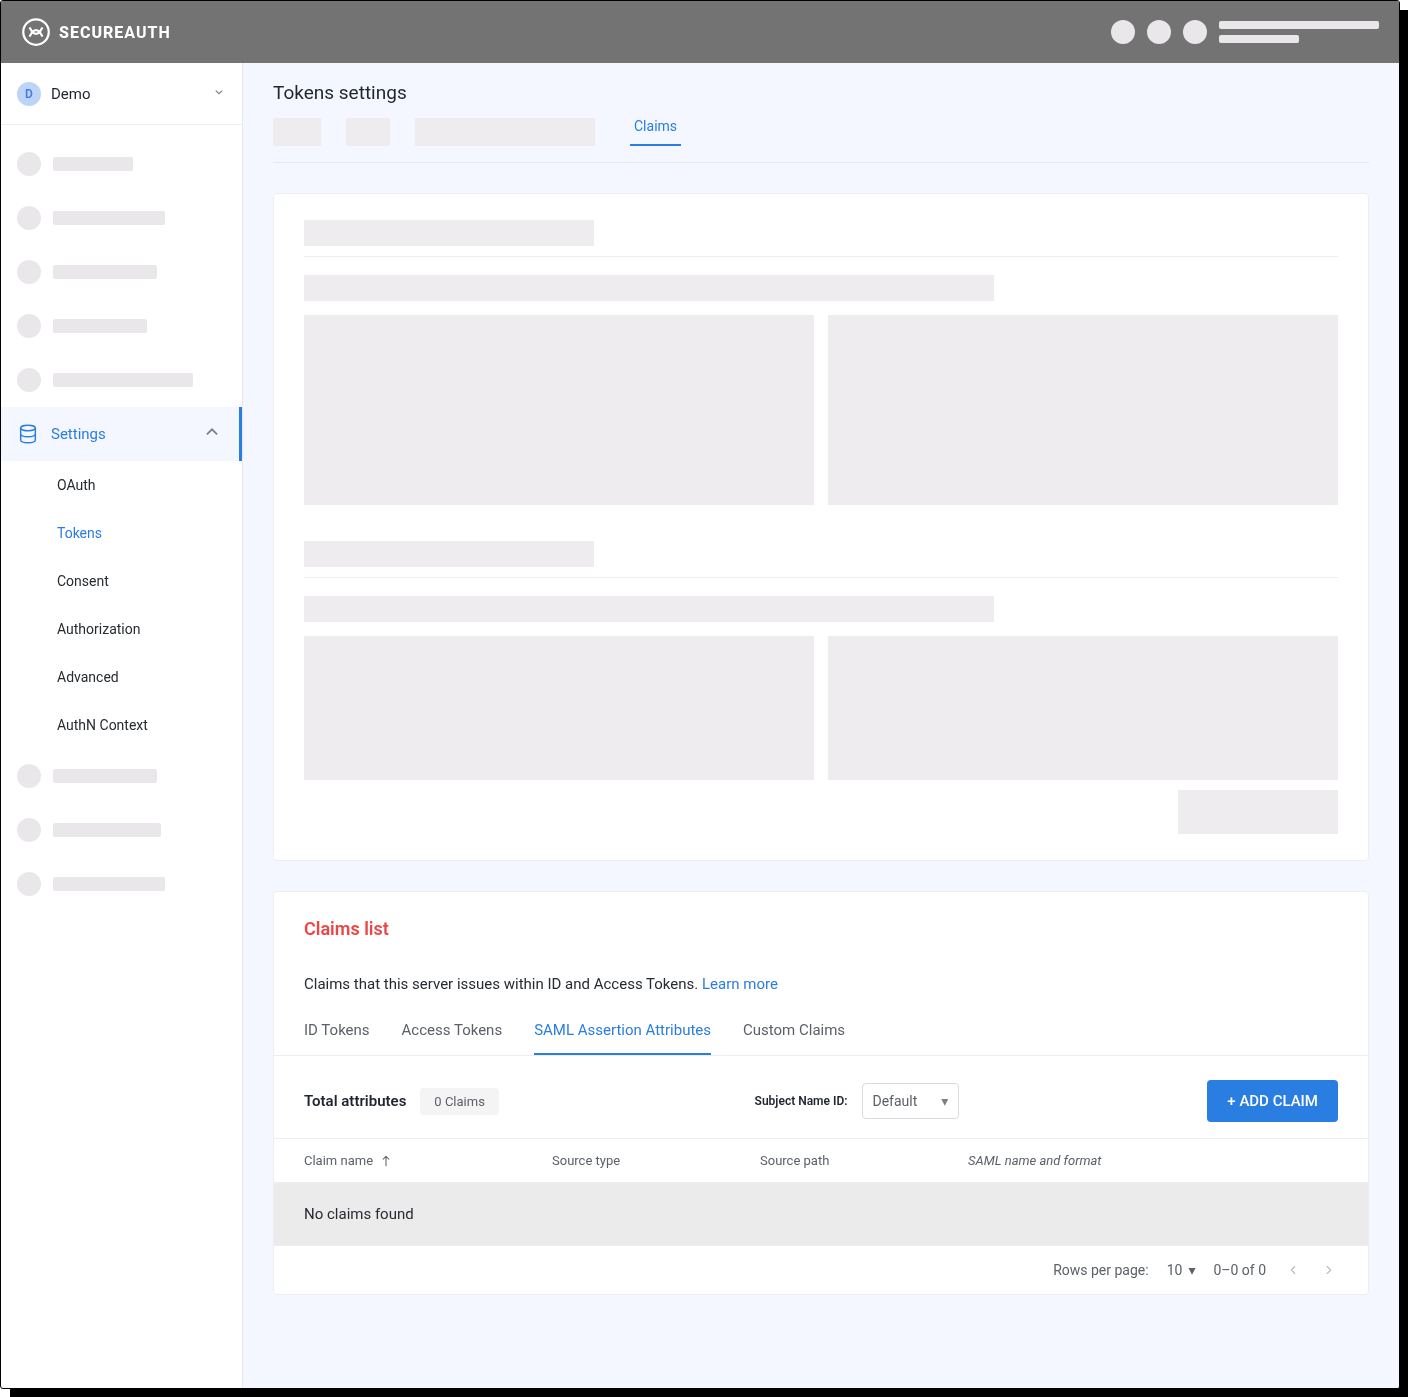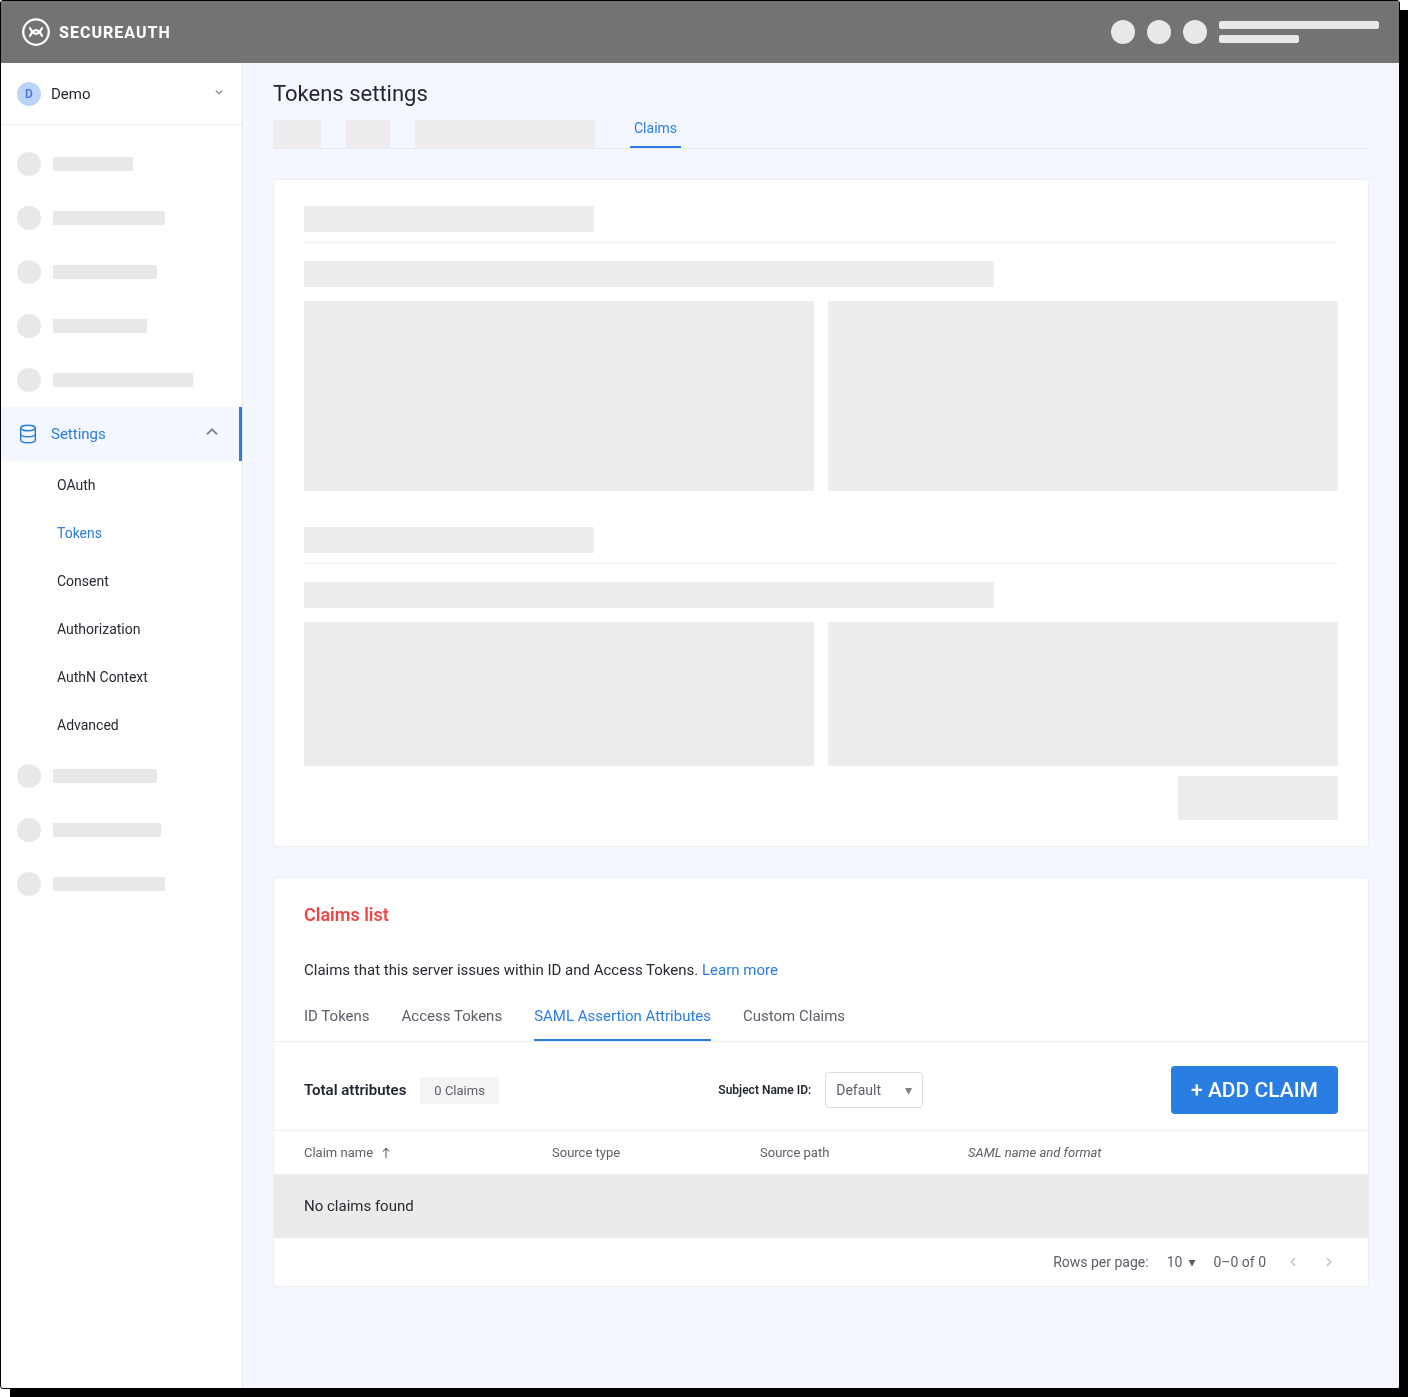--- a/index.html
+++ b/index.html
@@ -43,22 +43,22 @@
     .settings-item svg { width: 22px; height: 22px; }
     .settings-item .label { font-size: 15px; flex: 1; }
 
     .sub-list { display: flex; flex-direction: column; }
     .sub-item { padding: 0 16px 0 56px; height: 48px; display: flex; align-items: center; font-size: 14px; color: #262a31; cursor: pointer; }
     .sub-item.active { color: #2a7de1; }
 
     
     .main { flex: 1; background: #f4f7ff; display: flex; flex-direction: column; }
     .page-head { padding: 18px 30px 0; }
-    .page-title { font-size: 22px; font-weight: 400; color: #1f2430; margin-bottom: 14px; }
-    .tabs-row { display: flex; align-items: flex-start; gap: 25px; border-bottom: 1px solid #e7e8ec; padding-bottom: 0; }
+    .page-title { font-size: 19px; font-weight: 400; color: #1f2430; margin-bottom: 14px; }
+    .tabs-row { display: flex; align-items: flex-start; gap: 25px; border-bottom: 1px solid #e7e8ec; padding-bottom: 16px; }
     .tab-ph { height: 28px; background: #eeecee; }
     .tab-ph.a { width: 48px; }
     .tab-ph.b { width: 44px; }
     .tab-ph.c { width: 180px; }
     .tab-real { font-size: 14px; color: #2a7de1; padding: 0 4px 10px; border-bottom: 2px solid #2a7de1; margin-left: 10px; cursor: pointer; }
 
     .content-col { padding: 30px; display: flex; flex-direction: column; gap: 30px; }
 
     .card { background: #fff; border: 1px solid #eceef2; border-radius: 4px; padding: 26px 30px; }
 
@@ -84,21 +84,21 @@
     .claims-tab { font-size: 15px; color: #5c6069; padding-bottom: 14px; cursor: pointer; border-bottom: 2px solid transparent; }
     .claims-tab.active { color: #2a7de1; border-bottom-color: #2a7de1; }
 
     .claims-bar { display: flex; align-items: center; padding: 24px 0 16px; gap: 14px; }
     .total-attr { font-size: 15px; font-weight: 600; color: #1f2430; }
     .claims-badge { padding: 6px 14px; background: #f4f4f5; border-radius: 4px; font-size: 13px; color: #5c6069; }
     .claims-bar-spacer { flex: 1; }
     .subj-label { font-size: 12px; font-weight: 600; color: #1f2430; }
     .subj-select { height: 36px; border: 1px solid #d9dbe0; border-radius: 4px; display: flex; align-items: center; padding: 0 10px; gap: 24px; font-size: 14px; color: #5c6069; cursor: pointer; }
     .subj-select .arrow { color: #7c8088; }
-    .add-btn { background: #2a7de1; color: #fff; border: none; border-radius: 4px; padding: 12px 20px; font-size: 21px; font-weight: 500; cursor: pointer; margin-left: auto; text-align: center; }
+    .add-btn { background: #2a7de1; color: #fff; border: none; border-radius: 4px; padding: 12px 20px; font-size: 15px; font-weight: 500; cursor: pointer; margin-left: auto; text-align: center; }
 
     .claims-table { margin: 0 -30px; }
     .tbl-head { display: flex; padding: 14px 30px; font-size: 13px; color: #5c6069; border-top: 1px solid #eceef2; border-bottom: 1px solid #eceef2; gap: 8px; }
     .col-name { width: 240px; display: flex; align-items: center; gap: 6px; cursor: pointer; }
     .col-type { width: 200px; }
     .col-path { width: 200px; }
     .col-saml { flex: 1; font-style: italic; }
     .tbl-empty { background: #ebebeb; padding: 22px 30px; font-size: 15px; color: #262a31; }
 
     .tbl-footer { display: flex; align-items: center; justify-content: flex-end; gap: 18px; padding: 16px 30px; font-size: 14px; color: #5c6069; border-top: 1px solid #eceef2; }
@@ -175,22 +175,22 @@
             <span class="label">Settings</span>
             <span class="chev"><svg class="icon-svg" viewBox="0 0 24 24">
                   <path d="M7 14l5-5 5 5" fill="none" stroke="currentColor" stroke-width="2" stroke-linecap="round"></path>
                 </svg></span>
           </div>
           <div class="sub-list">
             <div class="sub-item">OAuth</div>
             <div class="sub-item active">Tokens</div>
             <div class="sub-item">Consent</div>
             <div class="sub-item">Authorization</div>
+            <div class="sub-item">Advanced</div>
             <div class="sub-item">AuthN Context</div>
-            <div class="sub-item">Advanced</div>
           </div>
 
           <div class="side-item">
               <div class="side-circle"></div>
               <div class="side-line line-c"></div>
             </div>
           <div class="side-item">
               <div class="side-circle"></div>
               <div class="side-line line-f"></div>
             </div>

